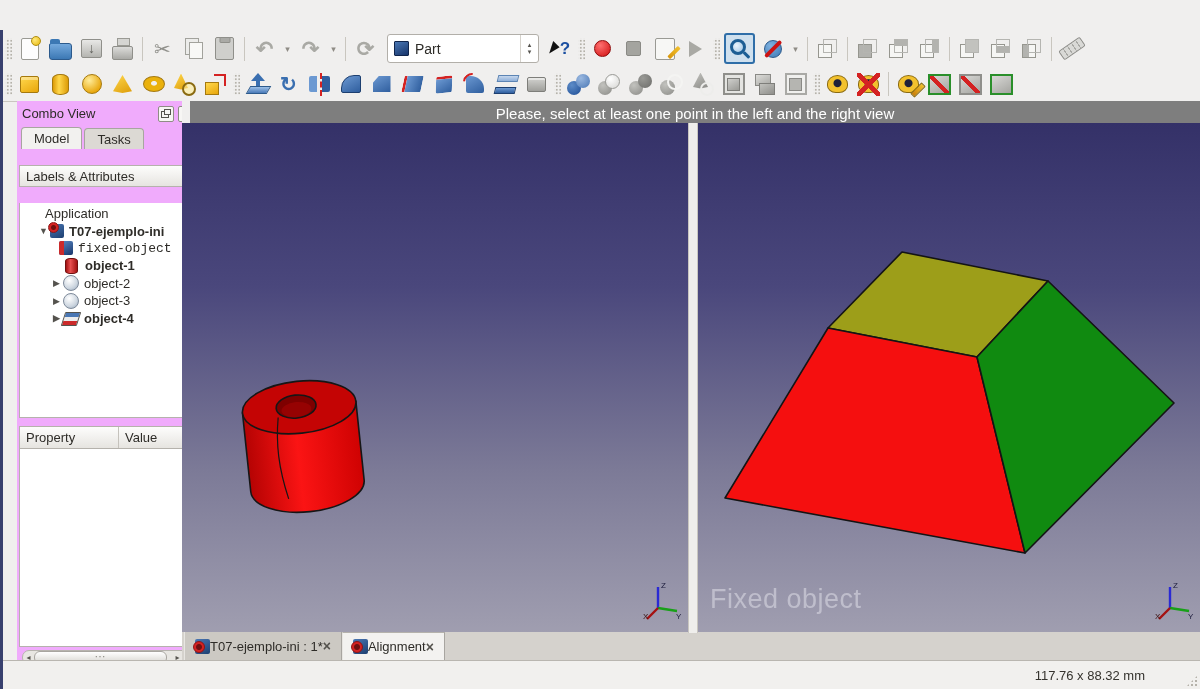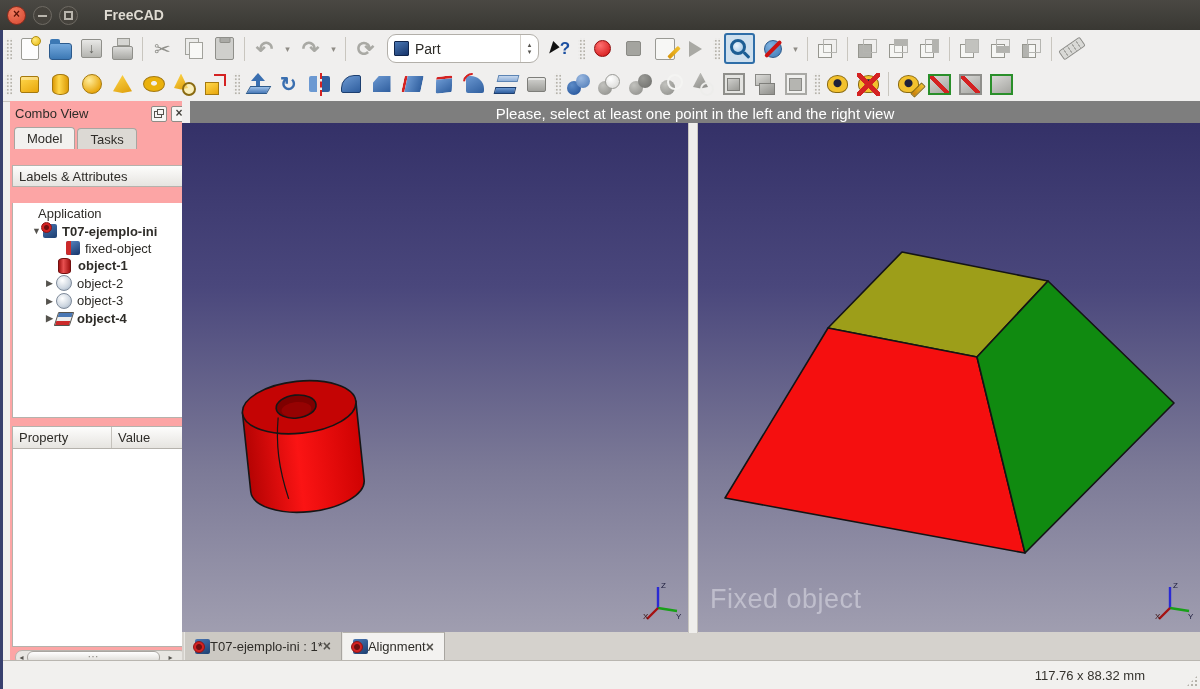--- a/index.html
+++ b/index.html
@@ -36,21 +36,21 @@
   .t-print::before{content:"";position:absolute;top:3px;left:8px;width:11px;height:6px;background:#d5d5d2;border:1px solid #9a9a94}
   .t-print::after{content:"";width:19px;height:12px;margin-top:8px;background:linear-gradient(#dcdcda,#a9a9a5);border:1px solid #8f8f8a;border-radius:2px}
   .t-cut::before{content:"✂";font-size:20px;color:#8f8f8a}
   .t-copy::before{content:"";position:absolute;left:5px;top:3px;width:12px;height:15px;background:#ececea;border:1px solid #a2a29c}
   .t-copy::after{content:"";position:absolute;left:9px;top:7px;width:12px;height:15px;background:#f8f8f6;border:1px solid #a2a29c}
   .t-paste::before{content:"";width:17px;height:21px;background:#cfcfcc;border:1px solid #8f8f8a;border-radius:2px}
   .t-paste::after{content:"";position:absolute;top:2px;left:50%;transform:translateX(-50%);width:9px;height:4px;background:#aaaaa6;border:1px solid #8f8f8a;border-radius:1px}
   .t-undo::before{content:"↶";font-size:21px;font-weight:bold;color:#a9a9a4}
   .t-redo::before{content:"↷";font-size:21px;font-weight:bold;color:#a9a9a4}
   .t-refresh::before{content:"⟳";font-size:21px;font-weight:bold;color:#a9a9a4}
-  .wbsel{display:inline-flex;align-items:center;width:150px;height:27px;background:#fff;border:1px solid #b2afa9;border-radius:9px;margin:0 4px;flex:none}
+  .wbsel{display:inline-flex;align-items:center;width:150px;height:27px;background:#fff;border:1px solid #b2afa9;border-radius:3px;margin:0 4px;flex:none}
   .wb-cube{width:13px;height:13px;margin:0 6px;background:linear-gradient(150deg,#4a77b4,#16346a);border:1px solid #10254c;border-radius:1px;flex:none}
   .wb-label{flex:1;font-size:14px;color:#2e2c28}
   .wb-spin{width:17px;align-self:stretch;border-left:1px solid #d5d2cc;display:flex;flex-direction:column;align-items:center;justify-content:center;font-size:7px;color:#55534e;line-height:.9}
   .t-whatsthis::before{content:"";width:0;height:0;border-left:8px solid #111;border-top:4px solid transparent;border-bottom:9px solid transparent;transform:rotate(18deg);margin-right:1px}
   .t-whatsthis::after{content:"?";color:#1b4fa0;font-weight:bold;font-size:17px}
   .t-record::before{content:"";width:15px;height:15px;border-radius:50%;background:radial-gradient(circle at 35% 30%,#ff7070,#cf0f0f);border:1px solid #8f0a0a}
   .t-stop::before{content:"";width:13px;height:13px;background:#a4a49f;border:1px solid #8a8a85;border-radius:2px}
   .t-editmacro::before{content:"";width:18px;height:20px;background:#f7f7f5;border:1px solid #9a9a94;border-radius:2px}
   .t-editmacro::after{content:"";position:absolute;right:2px;bottom:2px;width:4px;height:15px;background:linear-gradient(#f2c12e,#d8960a);transform:rotate(45deg);border-radius:1px}
   .t-play::before{content:"";width:0;height:0;border-left:13px solid #a9a9a4;border-top:8px solid transparent;border-bottom:8px solid transparent}
@@ -115,21 +115,21 @@
   
   .ms-tape::before{content:"";width:19px;height:16px;border-radius:50% 50% 42% 42%;background:radial-gradient(circle at 50% 45%,#20223a 0 3.5px,#f2c12e 4.5px);border:1px solid #8a6a10}
   .ms-clr::after{content:"";position:absolute;inset:2px;background:linear-gradient(45deg,transparent 42%,#d42222 42% 58%,transparent 58%),linear-gradient(-45deg,transparent 42%,#d42222 42% 58%,transparent 58%)}
   .ms-ann::after{content:"";position:absolute;right:1px;bottom:0;width:4px;height:14px;background:linear-gradient(#f2c12e,#c87d08);transform:rotate(45deg);border-radius:1px;border:1px solid #8a6a10}
   .tg::before{content:"";width:19px;height:17px;background:linear-gradient(150deg,#d9d9d6,#a4a4a0);border:2.5px solid #8f8f8b}
   .tg-all::before{border-color:#2a8f2a}
   .tg-3d::before{border-color:#2a8f2a;background:linear-gradient(45deg,transparent 40%,#d42222 40% 56%,transparent 56%),linear-gradient(150deg,#d9d9d6,#a4a4a0)}
   .tg-delta::before{background:linear-gradient(45deg,transparent 40%,#d42222 40% 56%,transparent 56%),linear-gradient(150deg,#d9d9d6,#a4a4a0)}
 
   
-  #combo{position:absolute;top:101px;left:10px;width:182px;bottom:28px;background:#fca5a5;border-right:1px solid #b5b2ac;font-size:13px;color:#2e2c28}
+  #combo{position:absolute;top:101px;left:17px;width:182px;bottom:28px;background:#f0abfc;border-right:1px solid #b5b2ac;font-size:13px;color:#2e2c28}
   .cv-head{height:25px;display:flex;align-items:center;padding:0 5px}
   .cv-title{flex:1}
   .cv-btn{width:14px;height:14px;border:1px solid #8f8c86;background:#f7f6f4;margin-left:4px;position:relative;border-radius:2px;flex:none}
   .cv-float::before{content:"";position:absolute;left:2px;top:4px;width:6px;height:5px;border:1px solid #55534e}
   .cv-float::after{content:"";position:absolute;right:2px;top:2px;width:5px;height:4px;border:1px solid #55534e;background:#f7f6f4}
   .cv-close::before{content:"×";position:absolute;left:50%;top:50%;transform:translate(-50%,-55%);font-size:12px;font-weight:bold;color:#44423d}
   .cv-tabs{display:flex;padding-left:4px;height:23px;align-items:flex-end}
   .cv-tab{padding:3px 12px 2px;border:1px solid #a8a5a0;border-bottom:none;border-radius:4px 4px 0 0;background:#dcd9d4;margin-right:2px}
   .cv-tab.active{background:#f2f1ef;padding-bottom:3px;position:relative;z-index:2}
   .lh{margin:16px 2px;height:20px;background:linear-gradient(#fdfdfc,#e6e4e0);border:1px solid #b5b2ac;display:flex;align-items:center;padding:0 6px}
@@ -181,26 +181,20 @@
   
   #statusbar{position:absolute;left:0;right:0;bottom:0;height:28px;background:#f1f0ee;border-top:1px solid #b9b6b0;display:flex;align-items:center;font-size:13px;color:#35332e;padding:0 9px}
   .sb-right{margin-left:auto;padding-right:46px}
   .sb-grip{position:absolute;right:2px;bottom:2px;width:12px;height:12px;background-image:radial-gradient(#b5b2aa 1px,transparent 1.2px);background-size:4px 4px;clip-path:polygon(100% 0,100% 100%,0 100%)}
 </style>
 </head>
 <body>
 
 <div id="app">
 
-  <div class="titlebar">
-    <span class="wbtn wb-close"></span>
-    <span class="wbtn wb-min"></span>
-    <span class="wbtn wb-max"></span>
-    <span class="wtitle">FreeCAD</span>
-  </div>
 
   <div id="tb1" class="toolbar">
       <span class="grip"></span>
       <span class="ic t-new"></span>
       <span class="ic t-open"></span>
       <span class="ic t-save"></span>
       <span class="ic t-print"></span>
       <span class="sep"></span>
       <span class="ic t-cut"></span>
       <span class="ic t-copy"></span>
@@ -293,21 +287,21 @@
     <div class="tree" id="tree">
         <div class="trow" style="padding-left: 12px;">
           <span class="texp"></span>
           <span>Application</span>
         </div>
         <div class="trow bold" style="padding-left: 17px;">
           <span class="texp">▼</span>
           <span class="ti ti-doc"></span>
           <span>T07-ejemplo-ini</span>
         </div>
-        <div class="trow" style="padding-left: 40px;">
+        <div class="trow" style="padding-left: 26px; font-family: Liberation Mono, monospace;">
           <span class="texp"></span>
           <span class="ti ti-cube"></span>
           <span>fixed-object</span>
         </div>
         <div class="trow" style="padding-left: 30px; font-weight: bold;">
           <span class="texp"></span>
           <span class="ti ti-cyl"></span>
           <span>object-1</span>
         </div>
         <div class="trow" style="padding-left: 30px;">

